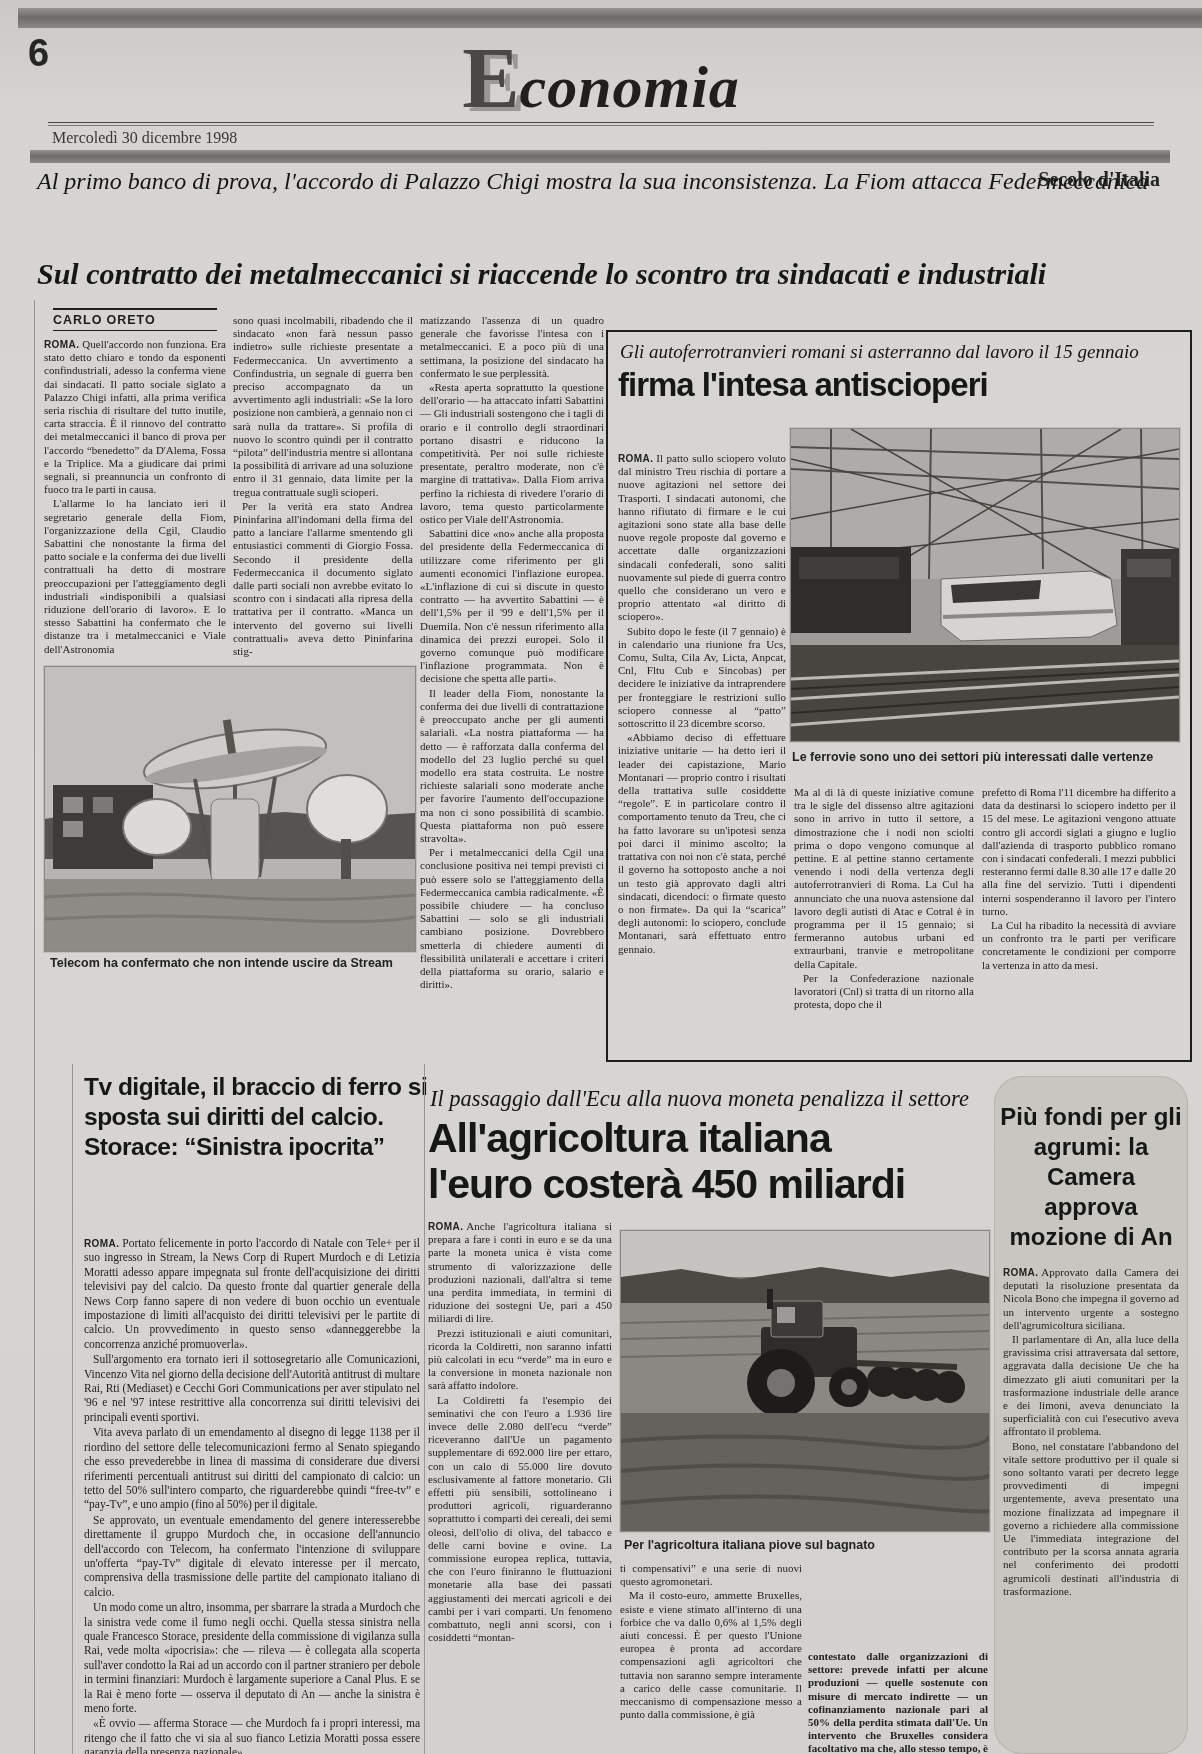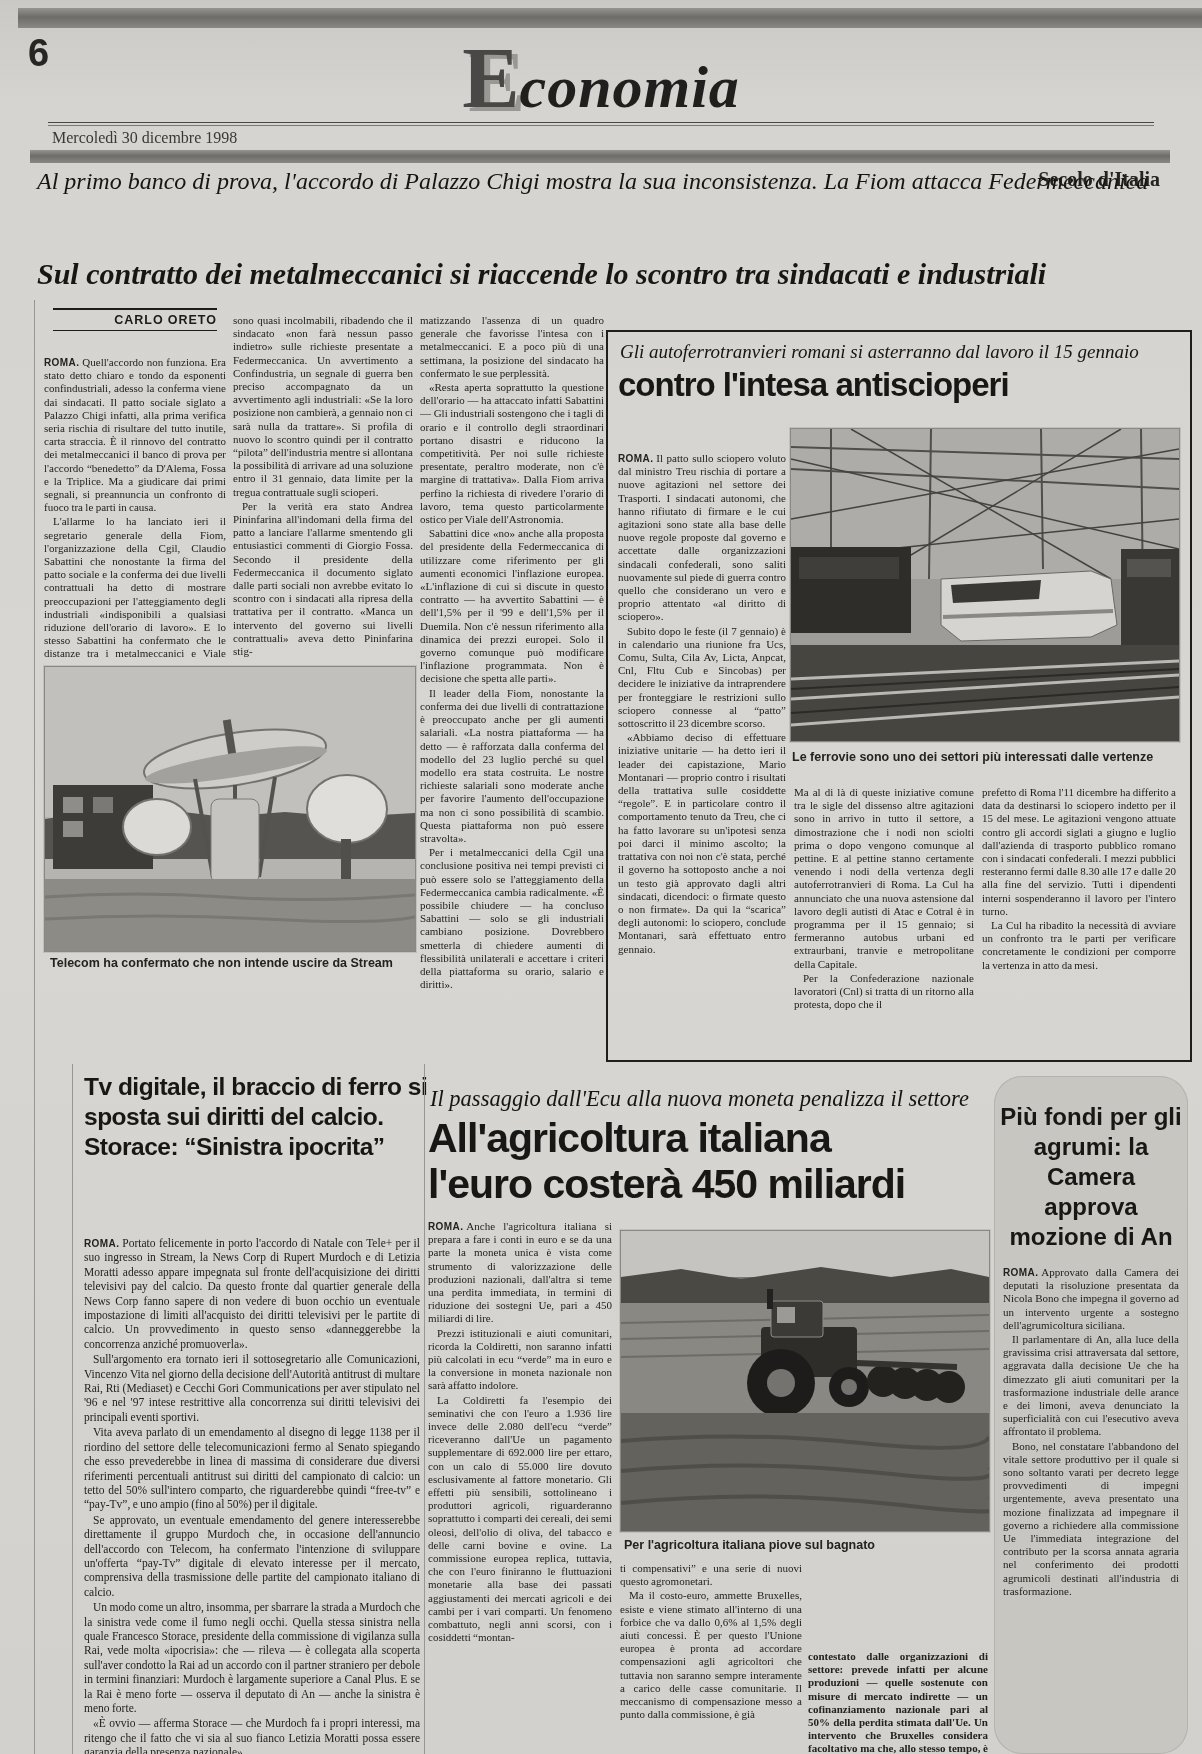--- a/index.html
+++ b/index.html
@@ -12,22 +12,22 @@
   .pagenum{position:absolute;left:28px;top:34px;font:bold 38px/1 "Liberation Sans",sans-serif;color:#262624;}
   .masthead{position:absolute;left:0;top:40px;width:1202px;text-align:center;}
   .big-e{font:bold 86px/0.9 "Liberation Serif",serif;color:#4a4846;text-shadow:6px 4px 0 #9a9894;}
   .econ-rest{font:bold italic 60px/1 "Liberation Serif",serif;color:#201f1d;letter-spacing:1px;}
   .ruleA{position:absolute;left:48px;top:122px;width:1106px;border-top:1px solid #4a4846;border-bottom:1px solid #7a7874;height:2px;}
   .dateline-top{position:absolute;left:52px;top:129px;font:16px "Liberation Serif",serif;color:#3a3836;}
   .secolo{position:absolute;right:42px;top:124px;font:bold 20px "Liberation Serif",serif;color:#242422;margin-top:44px;}
   .kicker{position:absolute;font-family:"Liberation Serif",serif;color:#151513;font-style:italic;}
   .headline{position:absolute;font-family:"Liberation Sans",sans-serif;font-weight:bold;color:#171715;}
   .subhead{position:absolute;font:bold italic 30px/1.1 "Liberation Serif",serif;color:#161614;}
-  .byline{width:164px;margin:0 auto 25px auto;border-top:2px solid #1c1c1a;border-bottom:1px solid #1c1c1a;
-    text-align:right;font:bold 12.5px/20px "Liberation Sans",sans-serif;letter-spacing:1px;color:#1b1b19;}
+  .byline{width:164px;margin:0 auto 7px auto;border-top:2px solid #1c1c1a;border-bottom:1px solid #1c1c1a;
+    text-align:left;font:bold 12.5px/20px "Liberation Sans",sans-serif;letter-spacing:1px;color:#1b1b19;}
   .col{position:absolute;font:11px/13.2px "Liberation Serif",serif;text-align:justify;overflow:hidden;color:#222220;word-spacing:-0.4px;}
   .col p{margin:0 0 1px 0;text-indent:9px;}
   .col p.lead-p{text-indent:0;}
   .dateline{font:bold 10px "Liberation Sans",sans-serif;letter-spacing:0.4px;margin-right:3px;}
   .photo{position:absolute;border:1px solid #8a8884;background:#9a9894;box-shadow:0 0 0 1px #c2c0bc;}
   .caption{position:absolute;font:bold 12.5px/15px "Liberation Sans",sans-serif;color:#232321;}
   .newsbox{position:absolute;left:606px;top:330px;width:582px;height:728px;border:2px solid #1e1e1c;}
   .sidebar{position:absolute;left:994px;top:1076px;width:194px;height:678px;background:#c8c6c1;box-shadow:inset 0 0 0 1px #b5b3ae;border-radius:28px;}
   .vrule{position:absolute;width:1px;background:#989692;}
   svg{display:block;}
@@ -90,21 +90,21 @@
       <rect x="296" y="172" width="10" height="44" fill="#514f4b"></rect>
       <rect x="0" y="212" width="370" height="72" fill="#8d8b85"></rect>
       <path d="M0,230 Q90,224 180,230 T370,228 M0,252 Q110,246 220,252 T370,250" stroke="#7a7872" stroke-width="3" fill="none"></path>
     </svg>
   </div>
   <div class="caption" style="left:50px;top:956px;width:360px;">Telecom ha confermato che non intende uscire da Stream</div>
 
   <div class="newsbox"></div>
   <div class="kicker" style="left:620px;top:341px;width:560px;font-size:19px;">Gli autoferrotranvieri romani si asterranno dal lavoro il 15 gennaio</div>
   <div class="headline" style="left:618px;top:366px;width:564px;font-size:33px;line-height:37px;letter-spacing:-1px;">
-    <div>contro l'intesa antiscioperi</div>
+    <div>firma l'intesa antiscioperi</div>
   </div>
 
   <div class="photo" style="left:790px;top:428px;width:388px;height:312px;">
     <svg width="388" height="312" viewBox="0 0 388 312">
       <rect width="388" height="312" fill="#9e9c98"></rect>
       <rect width="388" height="150" fill="#aeaca8"></rect>
       <g stroke="#504e4a" stroke-width="2">
         <line x1="40" y1="0" x2="40" y2="180"></line>
           <line x1="140" y1="0" x2="138" y2="150"></line>
         <line x1="250" y1="0" x2="252" y2="140"></line>

